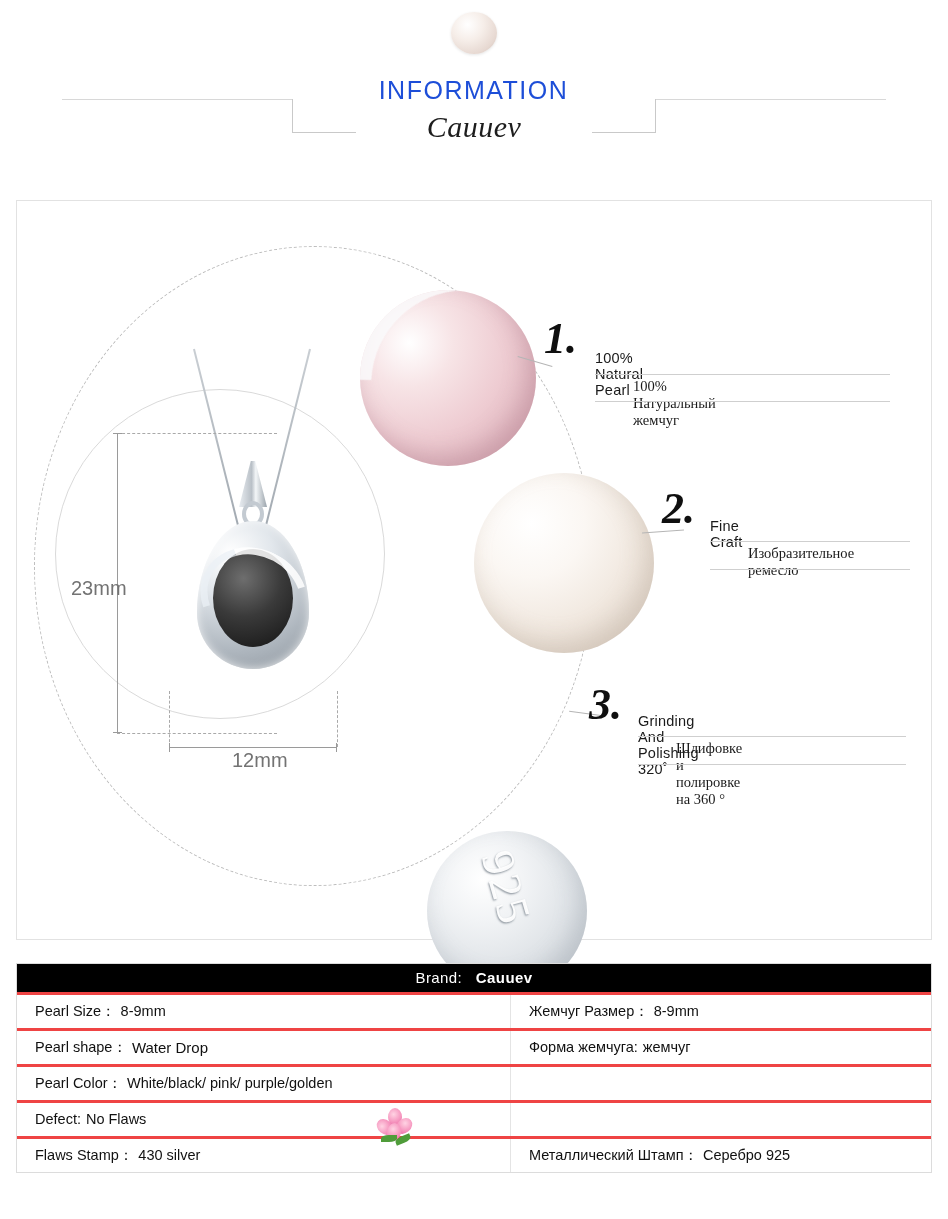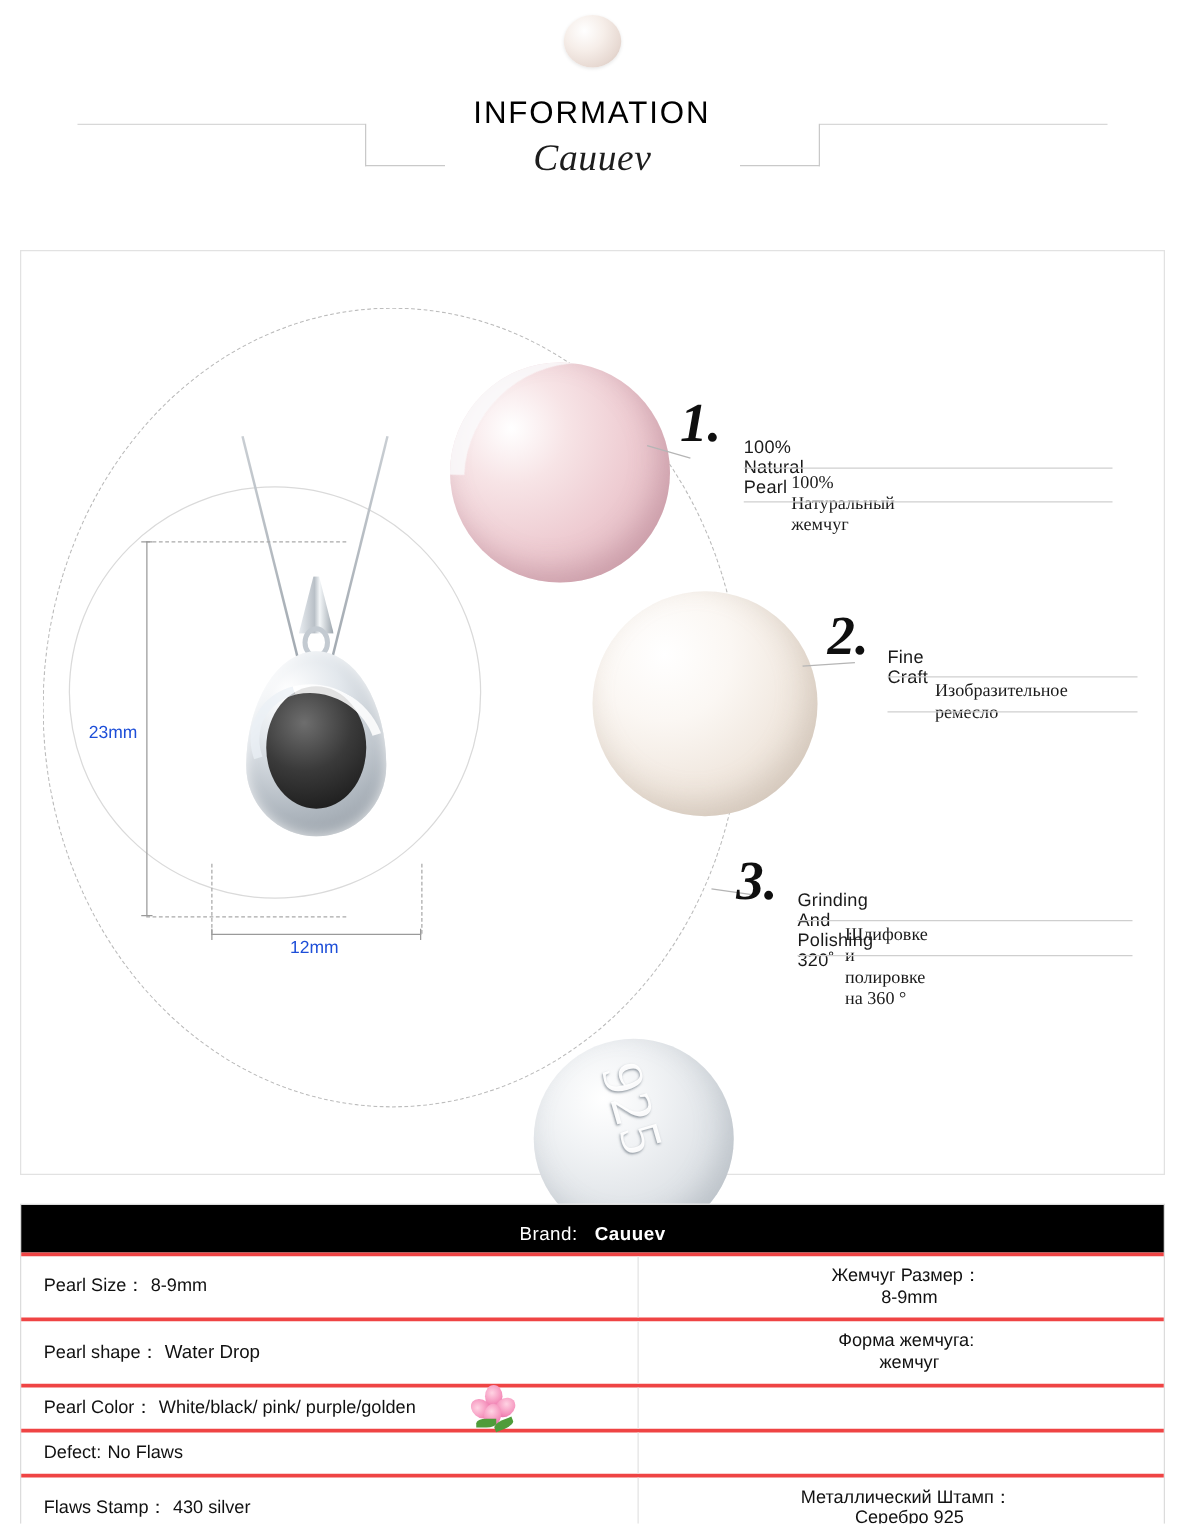--- a/index.html
+++ b/index.html
@@ -47,21 +47,21 @@
   }
   .hdr-bracket.l { left: 292px; border-right: none; border-top: none;}
   .hdr-bracket.r { left: 592px; border-left: none; border-top: none;}
   .info-title {
     position: absolute;
     left: 0; top: 76px;
     width: 947px;
     text-align: center;
     font-size: 25px;
     letter-spacing: 1.5px;
-    color: #000000;
+    color: #1d4ed8;
     font-family: "Liberation Sans", sans-serif;
   }
   .brand-script {
     position: absolute;
     left: 0; top: 110px;
     width: 948px;
     text-align: center;
     font-size: 30px;
     font-style: italic;
     font-family: "Liberation Serif", serif;
@@ -189,22 +189,22 @@
   .dash-v1 {
     position:absolute; left:152px; top:490px; width:1px; height:56px;
     border-left:1px dashed #a9a9a9;
   }
   .dash-v2 {
     position:absolute; left:320px; top:490px; width:1px; height:56px;
     border-left:1px dashed #a9a9a9;
   }
   .meas-label {
     position: absolute;
-    font-size: 14px;
-    color: #1d4ed8;
+    font-size: 20px;
+    color: #737373;
     font-family: "Liberation Sans", sans-serif;
   }
   .meas-label.v { left: 54px; top: 376px; }
   .meas-label.h { left: 215px; top: 548px; }
 
   
   .bubble {
     position: absolute;
     border-radius: 50%;
     overflow: hidden;
@@ -295,40 +295,40 @@
     left: 16px; top: 963px;
     width: 916px;
     border: 1px solid #dcdcdc;
     background: #fff;
   }
   .spec-head {
     background: #000000;
     color: #ffffff;
     text-align: center;
     font-size: 15px;
-    padding: 15px 0 6px 0;
+    padding: 5px 0 6px 0;
     letter-spacing: 0.4px;
   }
   .spec-head b { font-weight: bold; }
   .spec-row {
     display: flex;
     border-top: 3px solid #ef4444;
     min-height: 36px;
   }
   .spec-row:first-of-type { border-top: none; }
   .spec-cell {
     padding: 8px 10px 8px 18px;
     font-size: 14.5px;
     color: #111;
     display: flex;
     align-items: center;
     line-height: 1.15;
   }
   .spec-cell.l { width: 494px; border-right: 1px solid #e4e4e4; }
-  .spec-cell.r { width: 420px; flex-direction: column; }
+  .spec-cell.r { width: 420px; }
   .spec-cell .k { color: #111; }
   .spec-cell .v { margin-left: 5px; color: #111; }
   .spec-cell .v.strong { font-size: 15px; }
   .spec-cell .v.two { line-height: 1.12; }
   .flower {
     position: absolute;
     left: 378px; top: 1108px;
     width: 36px; height: 36px;
     pointer-events: none;
   }

